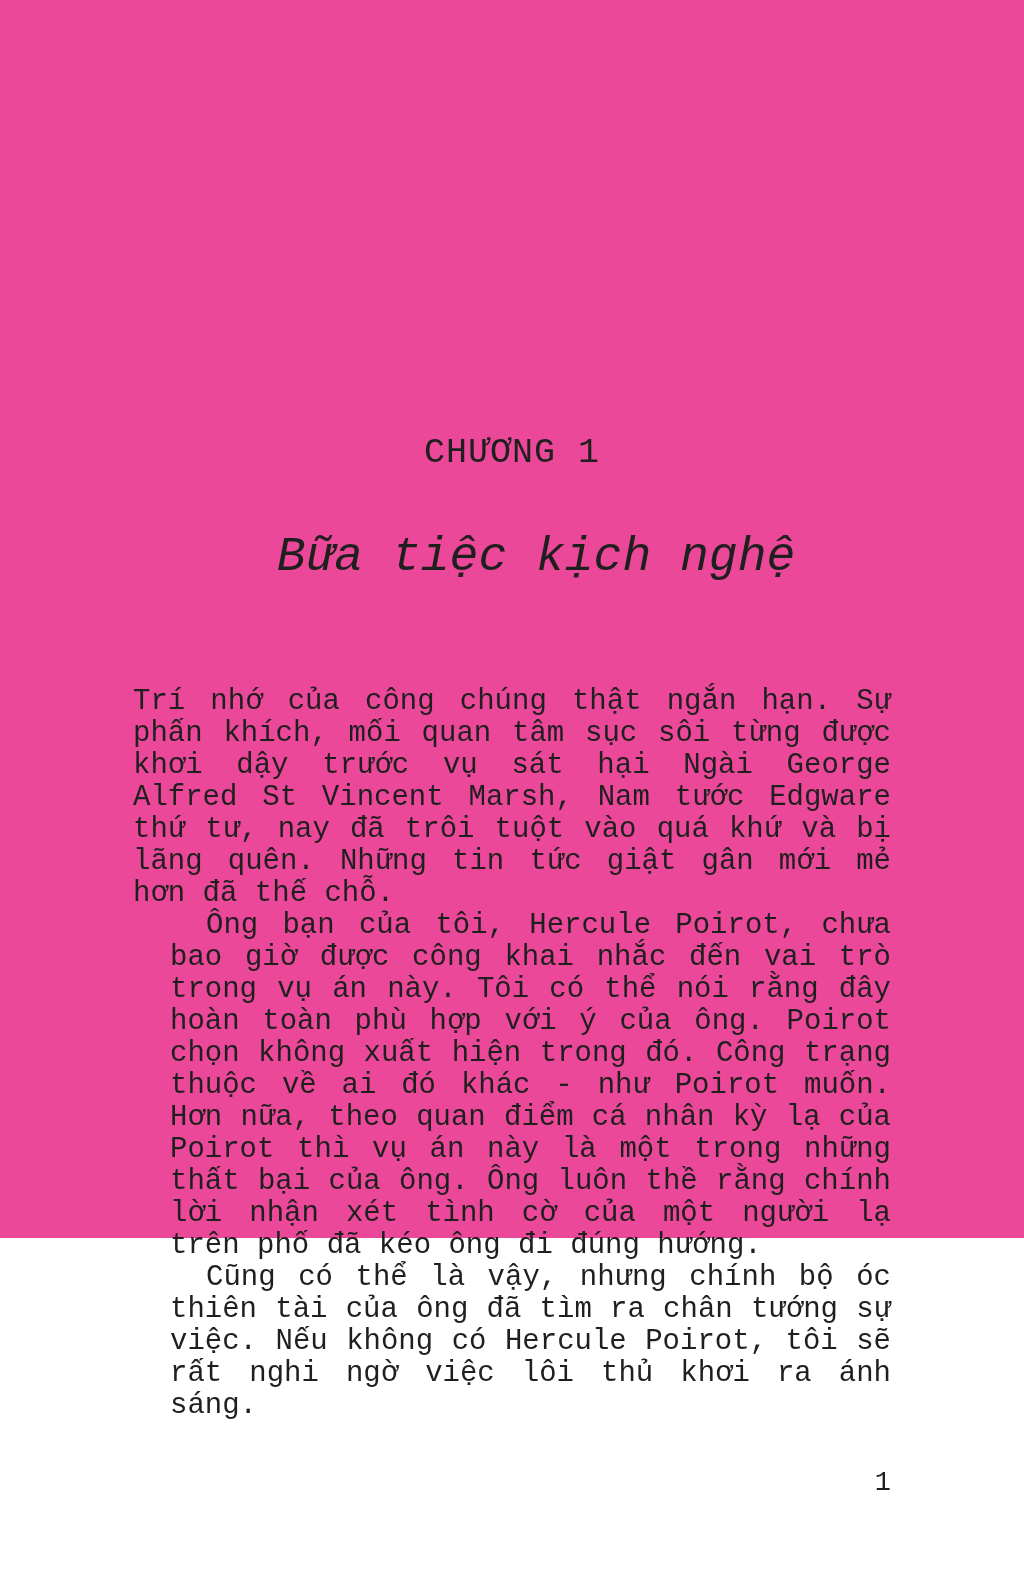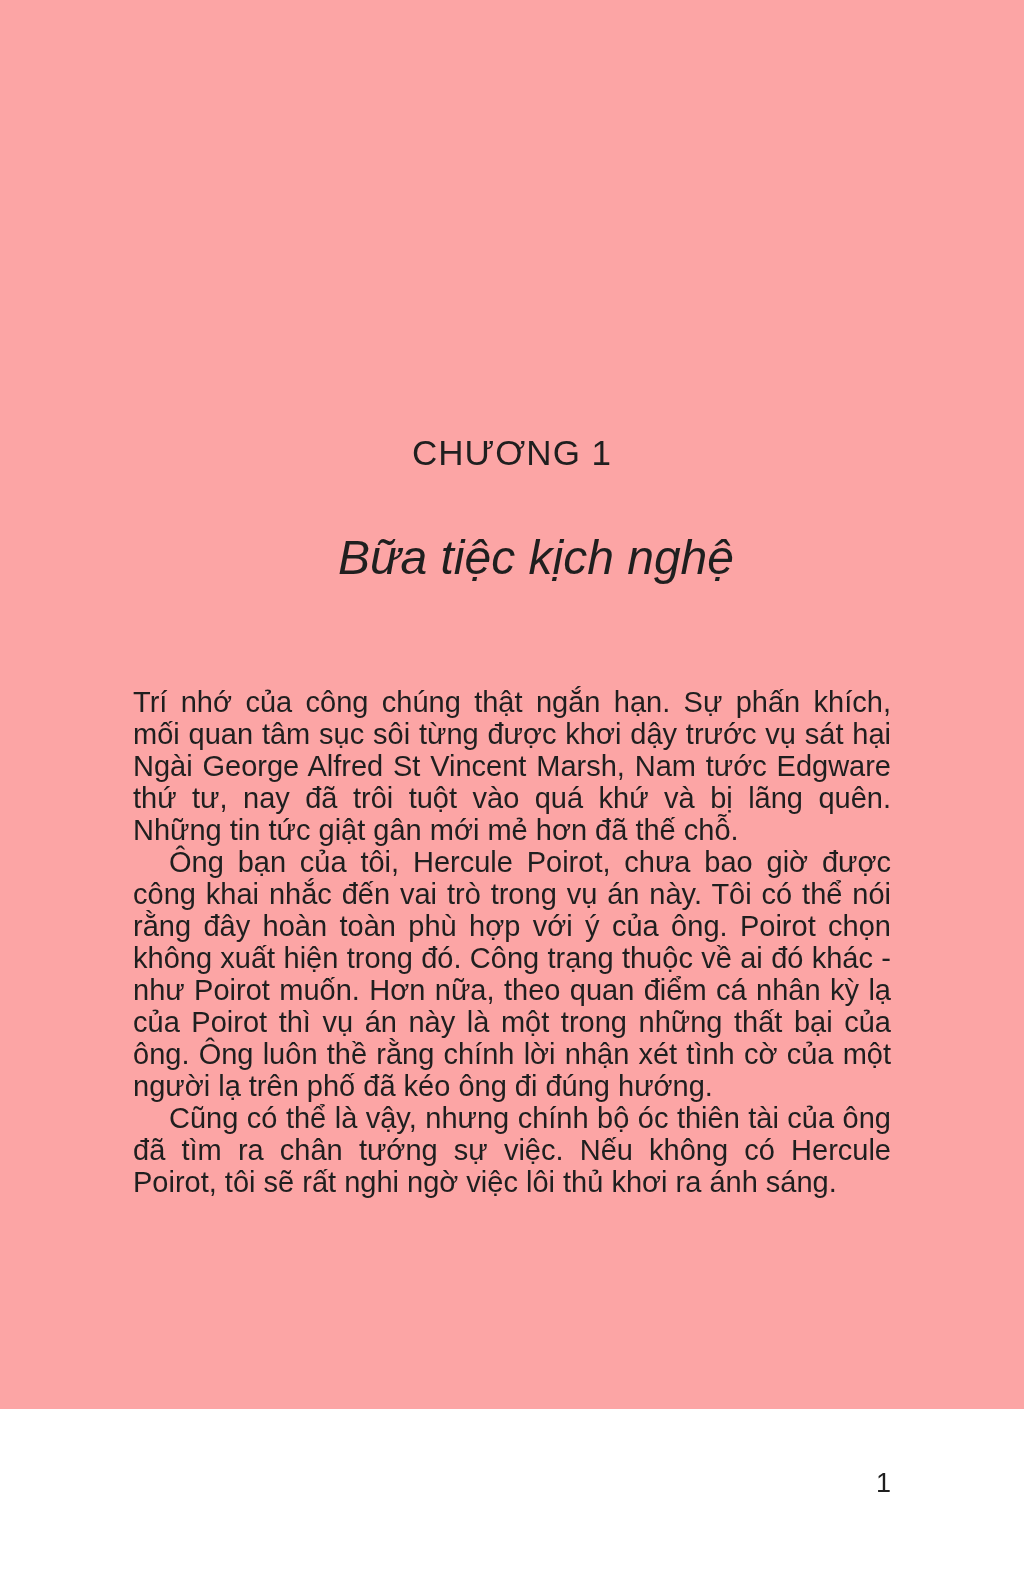--- a/index.html
+++ b/index.html
@@ -8,24 +8,24 @@
   }
   body {
     width: 1024px;
     height: 1575px;
     background: #ffffff;
     overflow: hidden;
   }
   .book-page {
     position: relative;
     width: 1024px;
-    height: 1409px;
-    background: #fca5a5;
+    height: 1238px;
+    background: #ec4899;
     color: #1f1f1f;
-    font-family: Liberation Sans, sans-serif;
+    font-family: Liberation Mono, monospace;
   }
   .chapter-label {
     position: absolute;
     top: 433px;
     left: 0;
     width: 100%;
     text-align: center;
     font-size: 35px;
     letter-spacing: 1px;
     color: #1f1f1f;
@@ -51,20 +51,21 @@
     line-height: 32px;
     text-align: justify;
     color: #1f1f1f;
   }
   .body-text p {
     margin: 0;
     padding: 0;
   }
   .body-text p.indent {
     text-indent: 36px;
+    margin-left: 37px;
   }
   .page-number {
     position: absolute;
     top: 1468px;
     left: 133px;
     width: 758px;
     text-align: right;
     font-size: 27px;
     color: #1f1f1f;
   }

